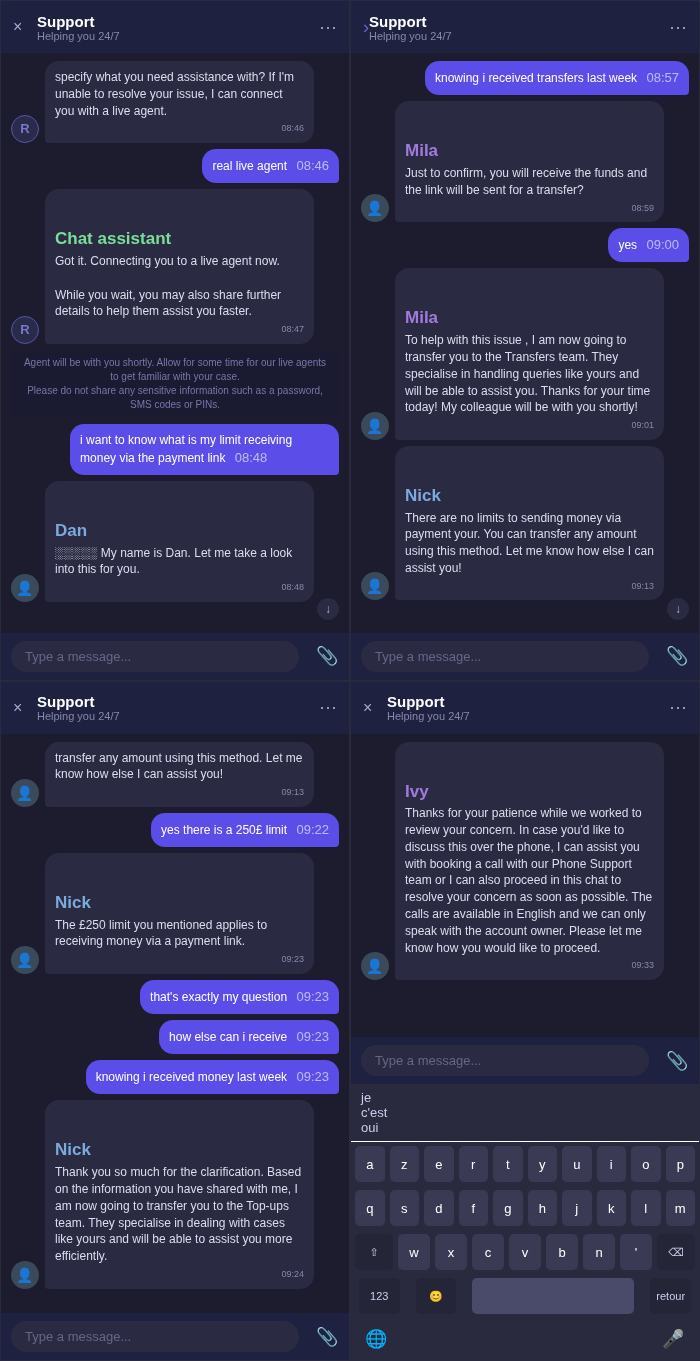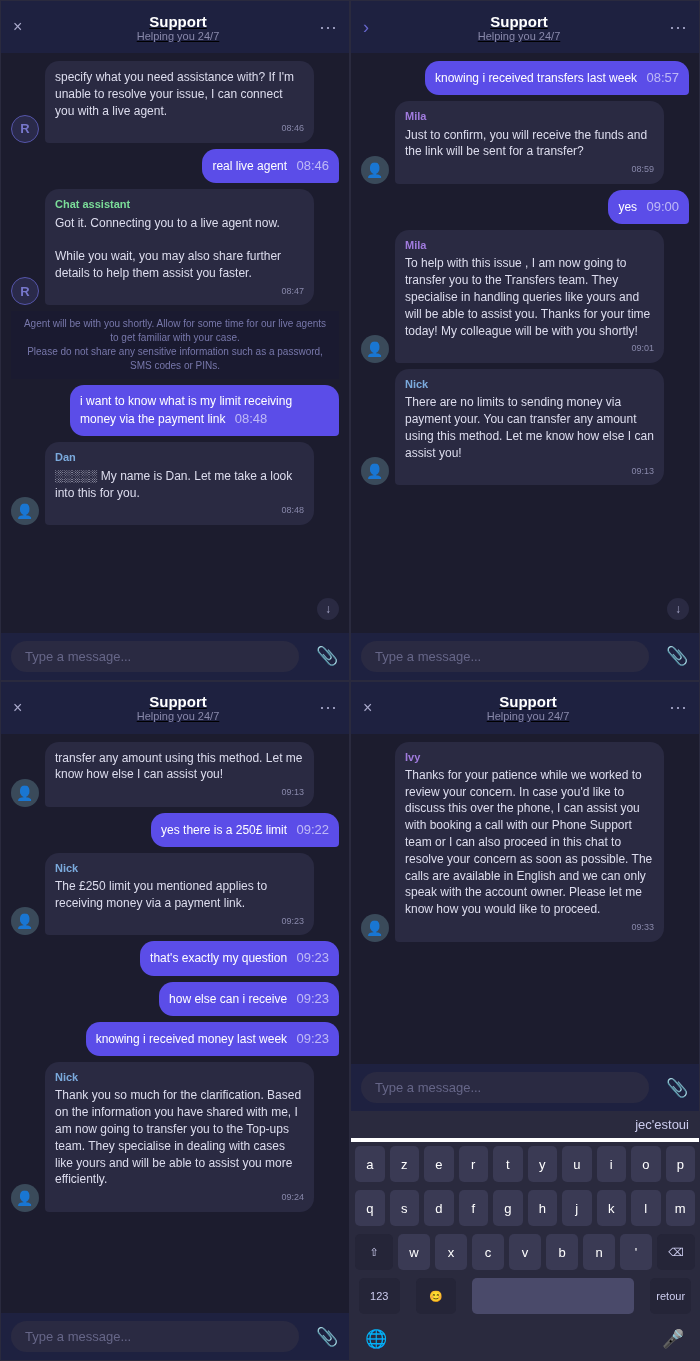--- a/index.html
+++ b/index.html
@@ -28,23 +28,22 @@
     .panel-header {
       background: #1e2140;
       padding: 8px 12px;
       display: flex;
       align-items: center;
       justify-content: space-between;
       min-height: 52px;
       flex-shrink: 0;
     }
     .panel-header-center {
-      text-align: center;
+      text-align: left;
       flex: 1;
-      text-decoration: underline;
     }
     .panel-title {
       color: #ffffff;
       font-size: 15px;
       font-weight: 600;
     }
     .panel-subtitle {
       color: #8888aa;
       font-size: 11px;
     }
@@ -97,24 +96,25 @@
       color: #8888aa;
       margin-top: 3px;
       text-align: right;
     }
     .message-time-inline {
       font-size: 13px;
       color: rgba(255,255,255,0.6);
       margin-left: 6px;
     }
     .sender-name {
-      font-size: 11px;
+      font-size: 17px;
       color: #7b7bdd;
       margin-bottom: 2px;
       font-weight: 600;
+      margin-top: 30px;
     }
     .sender-name-mila { color: #a07bdd; }
     .sender-name-nick { color: #7baadd; }
     .sender-name-ivy { color: #a07bdd; }
     .sender-name-dan { color: #7baadd; }
     .sender-name-chat { color: #7bdd99; }
     .message-row {
       display: flex;
       align-items: flex-end;
       gap: 6px;
@@ -190,23 +190,24 @@
       justify-content: center;
       color: #aaaacc;
       font-size: 12px;
     }
     .keyboard-area {
       background: #2a2a3e;
       flex-shrink: 0;
     }
     .keyboard-suggestions {
       display: flex;
-      justify-content: flex-end;
+      justify-content: flex-start;
       padding: 6px 10px;
-      border-bottom: 4px solid #ffffff;
+      border-bottom: 1px solid #ffffff;
+      flex-direction: column;
     }
     .suggestion {
       color: #ccccee;
       font-size: 13px;
     }
     .keyboard-row {
       display: flex;
       justify-content: center;
       gap: 5px;
       padding: 4px 4px;

